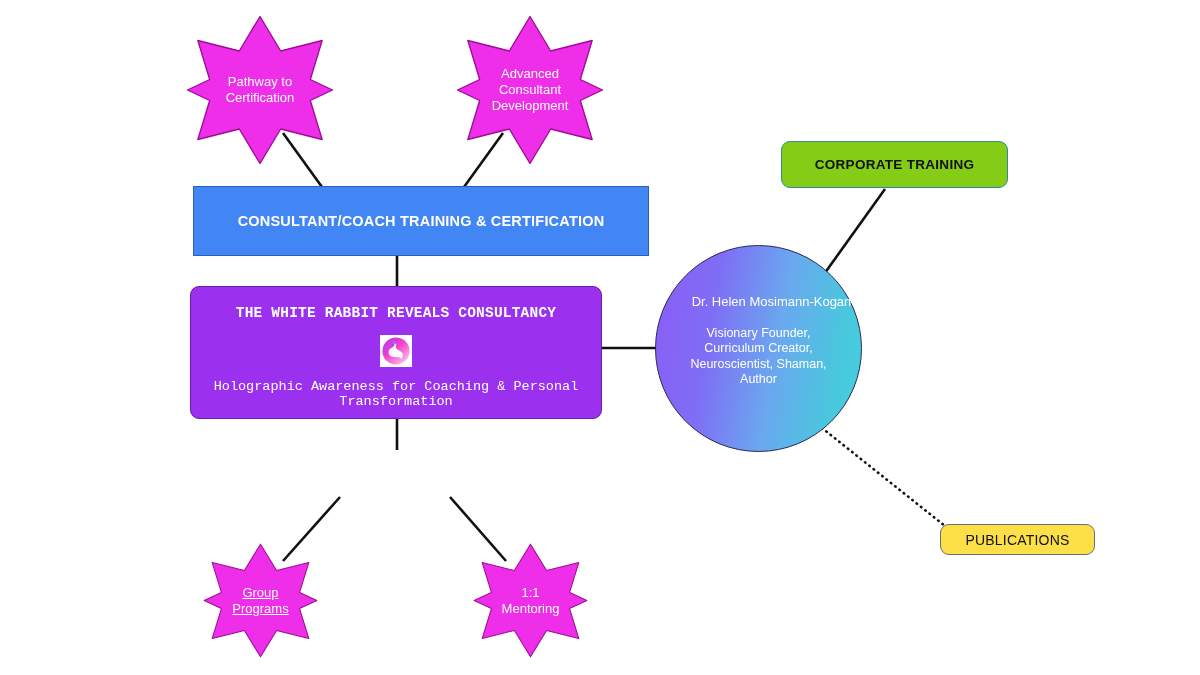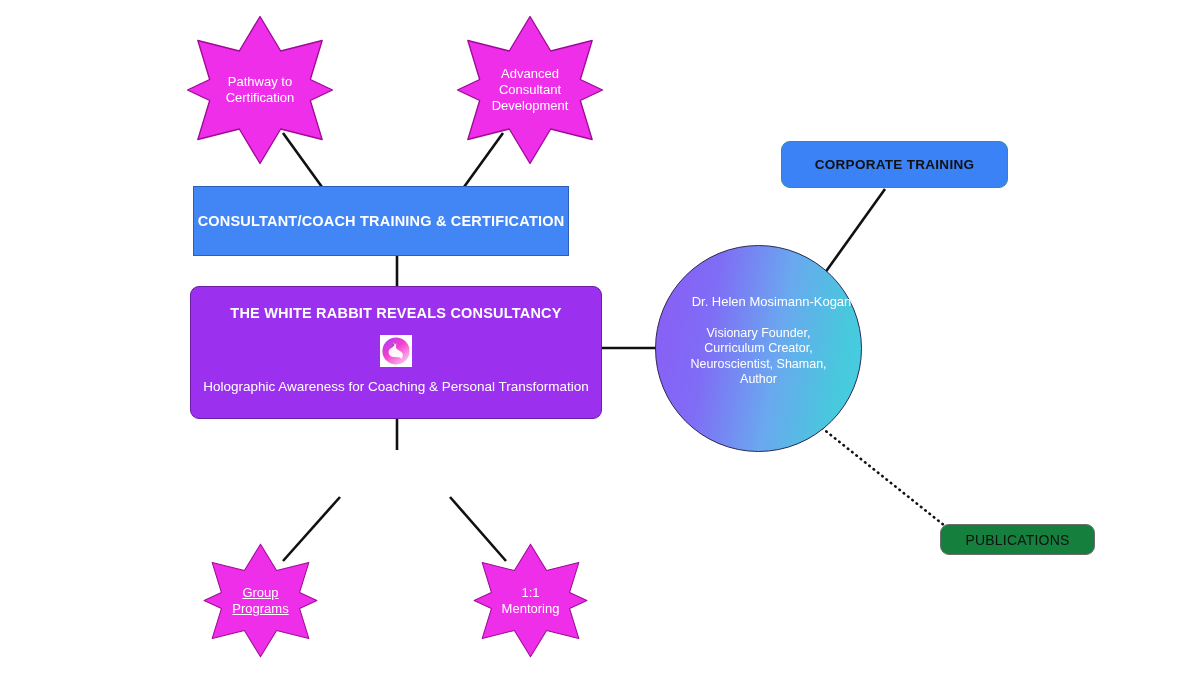--- a/index.html
+++ b/index.html
@@ -47,30 +47,30 @@
     font-size: 14.5px;
     letter-spacing: 0.2px;
   }
   .rect-purple {
     background: #9b30ee;
     border: 1.2px solid #6a1fa5;
     border-radius: 9px;
     color: #ffffff;
   }
   .rect-cyan {
-    background: #3b82f6;
+    background: #84cc16;
     border: 1.2px solid #2f8d9c;
     border-radius: 9px;
     color: #111111;
     font-weight: bold;
     font-size: 13.5px;
     letter-spacing: 0.3px;
   }
   .rect-gray {
-    background: #15803d;
+    background: #fde047;
     border: 1.2px solid #6d6d6d;
     border-radius: 9px;
     color: #111111;
     font-weight: normal;
     font-size: 14px;
     letter-spacing: 0.2px;
   }
 
   .purple-title {
     font-weight: bold;
@@ -175,25 +175,25 @@
     <svg class="star-shape" viewBox="0 0 100 100" preserveAspectRatio="none">
       <path d="M50 1 L64 24 L92 17 L84 43 L99 50 L84 57 L92 83 L64 76 L50 99 L36 76 L8 83 L16 57 L1 50 L16 43 L8 17 L36 24 Z" fill="#ee2ee8" stroke="#9c0c96" stroke-width="0.9" stroke-linejoin="round"></path>
     </svg>
     <div class="star-label">
       <div>Advanced</div>
       <div>Consultant</div>
       <div>Development</div>
     </div>
   </div>
 
-  <div class="node rect-blue" style="left:193px; top:186px; width:376px; height:70px;">
+  <div class="node rect-blue" style="left:193px; top:186px; width:456px; height:70px;">
     <span>CONSULTANT/COACH TRAINING &amp; CERTIFICATION</span>
   </div>
 
-  <div class="node rect-purple" style="left:190px; top:286px; width:412px; height:133px; justify-content:flex-start;">
+  <div class="node rect-purple" style="left:190px; top:286px; width:412px; height:133px; justify-content:flex-start;font-family:Liberation Mono, monospace;">
     <div class="purple-title">THE WHITE RABBIT REVEALS CONSULTANCY</div>
     <div class="purple-logo">
       <svg viewBox="0 0 32 32" width="30" height="30">
         <defs>
           <radialGradient id="rabbitGrad" cx="42%" cy="34%" r="72%">
             <linearGradient id="rg2" x1="0" y1="0" x2="1" y2="1">
               <stop offset="0%" stop-color="#c93df0"></stop>
               <stop offset="45%" stop-color="#f056c8"></stop>
               <stop offset="100%" stop-color="#fbb9e6"></stop>
             </linearGradient>

